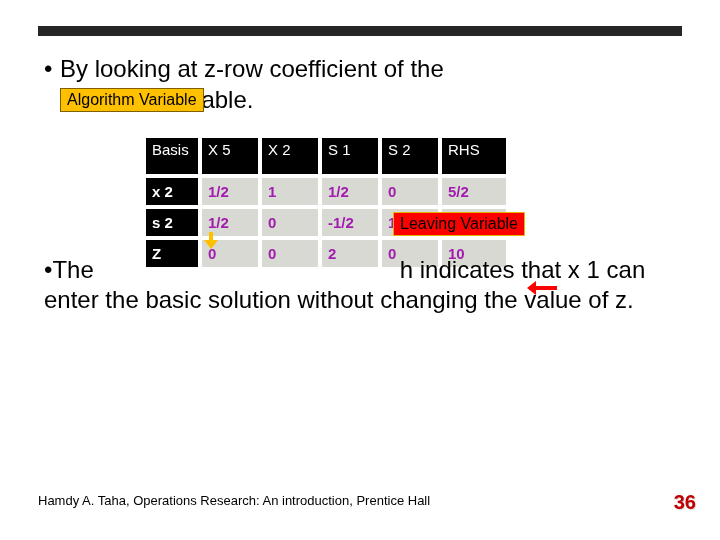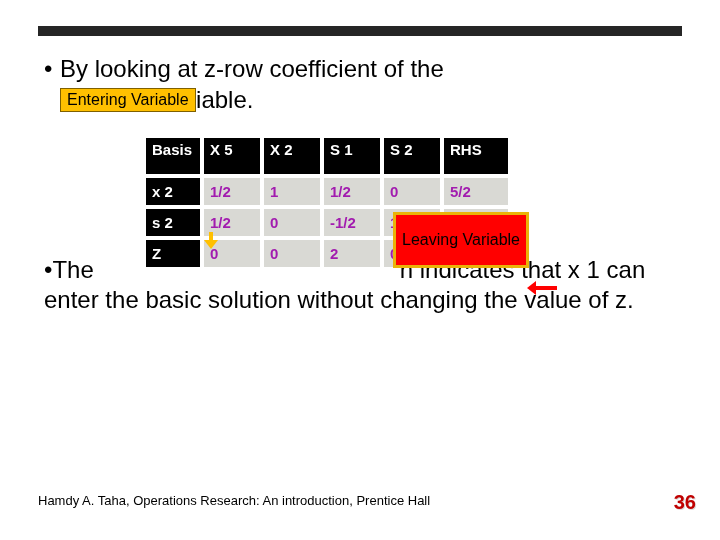--- a/index.html
+++ b/index.html
@@ -61,23 +61,23 @@
     border: 1px solid #7f6000;
     font-size: 16px;
     padding: 2px 6px;
     color: #000;
   }
   .leaving-box {
     position: absolute;
     left: 393px;
     top: 212px;
     background: #ff0000;
-    border: 3px solid #eab308;
+    border: 1px solid #eab308;
     font-size: 16px;
-    padding: 16px 6px;
+    padding: 2px 6px;
     color: #000;
   }
   .entering-arrow {
     position: absolute;
     left: 206px;
     top: 234px;
     width: 0;
     height: 0;
   }
   .entering-arrow .shaft {
@@ -133,21 +133,21 @@
   table.simplex th, table.simplex td {
     border-right: 4px solid #fff;
     border-bottom: 4px solid #fff;
     text-align: left;
     vertical-align: top;
     box-sizing: border-box;
   }
   table.simplex th {
     background: #000;
     color: #fff;
-    font-weight: 700;
+    font-weight: 400;
     padding: 4px 8px 4px 6px;
     height: 38px;
     line-height: 1.1;
   }
   table.simplex th.basis {
     width: 54px;
   }
   table.simplex th:last-child,
   table.simplex td:last-child {
     border-right: none;
@@ -197,21 +197,21 @@
 
 <div class="slide">
 
   <div class="title-rule"></div>
 
   <p class="bullet1">
     <span class="dot">•</span><span>By looking at z-row coefficient of the</span>
   </p>
   <div class="line2wrap">
     <span class="line2-under">nonbasic variable.</span>
-    <span class="entering-box">Entering Variable</span>
+    <span class="entering-box">Algorithm Variable</span>
   </div>
 
   <div class="tblwrap">
     <table class="simplex">
       <tbody>
           <tr>
         <th class="basis">Basis</th>
         <th class="col-w1">X 5</th>
         <th class="col-w1">X 2</th>
         <th class="col-w1">S 1</th>

